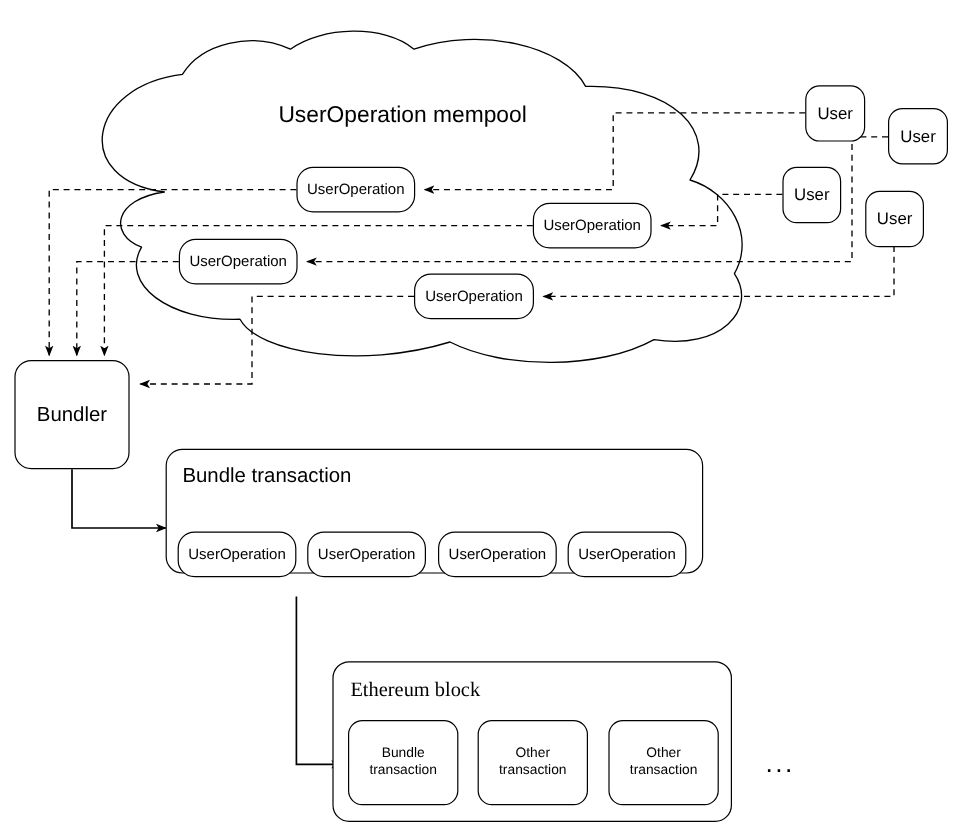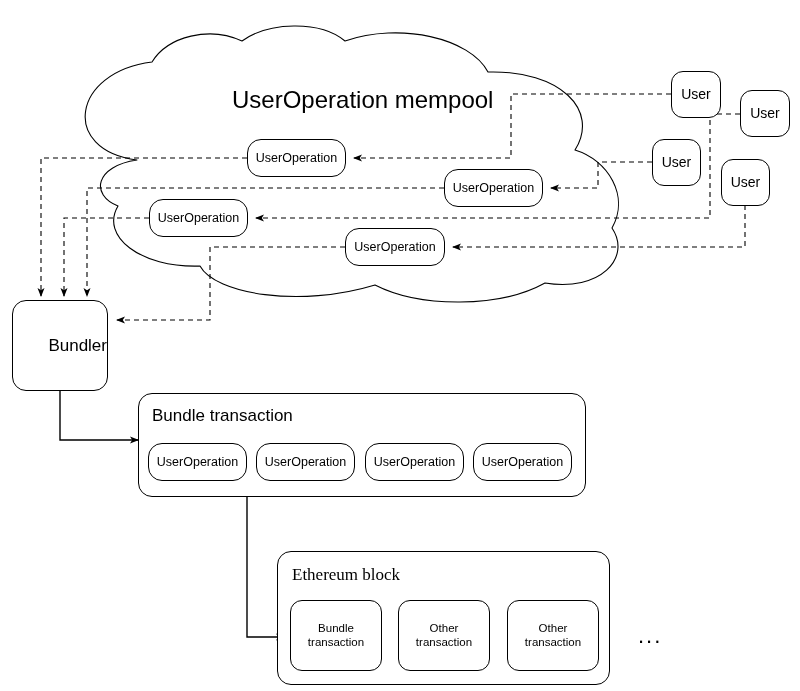--- a/index.html
+++ b/index.html
@@ -51,21 +51,21 @@
     background: #ffffff;
     border: 1px solid #000000;
   }
   .container-title {
     position: absolute;
     font-size: 17px;
     white-space: nowrap;
   }
   .cloud-title {
     position: absolute;
-    font-size: 24px;
+    font-size: 19px;
     white-space: nowrap;
   }
   .bundler-label {
     font-size: 17px;
   }
   .ellipsis {
     position: absolute;
     font-size: 22px;
     letter-spacing: 2px;
     white-space: nowrap;
@@ -171,25 +171,25 @@
   </div>
 
   <div class="node rnd-md lbl-user" style="left:652px; top:139px; width:49px; height:47px;">
     <span>User</span>
   </div>
 
   <div class="node rnd-md lbl-user" style="left:721px; top:159px; width:49px; height:47px;">
     <span>User</span>
   </div>
 
-  <div class="node rnd-lg bundler-label" style="left:12px; top:300px; width:96px; height:91px;justify-content:flex-end;">
+  <div class="node rnd-lg bundler-label" style="left:12px; top:300px; width:96px; height:91px;">
     <span>Bundler</span>
   </div>
 
-  <div class="container rnd-lg" style="left:138px; top:393px; width:448px; height:104px;">
+  <div class="container rnd-lg" style="left:138px; top:374px; width:448px; height:104px;">
     <div class="container-title" style="left:13px; top:12px;">Bundle transaction</div>
   </div>
 
   <div class="node rnd-sm lbl-op" style="left:148px; top:443px; width:99px; height:38px;">
     <span>UserOperation</span>
   </div>
 
   <div class="node rnd-sm lbl-op" style="left:256px; top:443px; width:99px; height:38px;">
     <span>UserOperation</span>
   </div>

